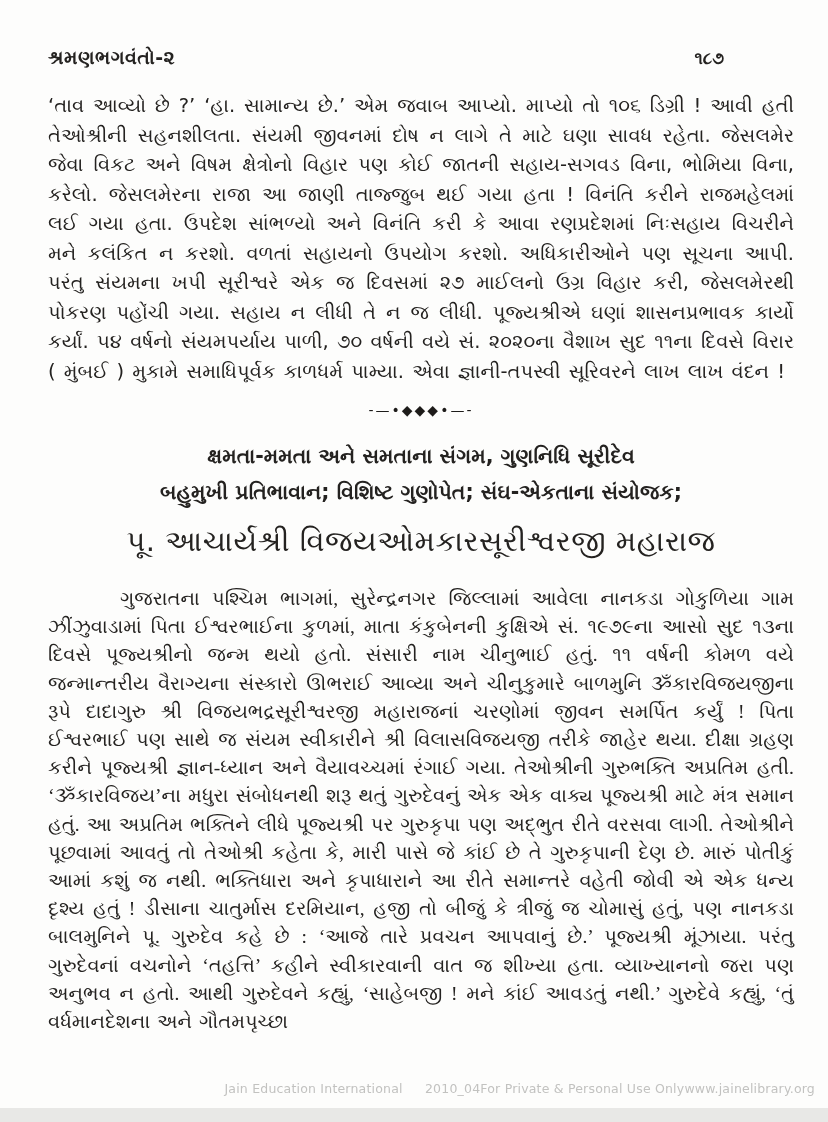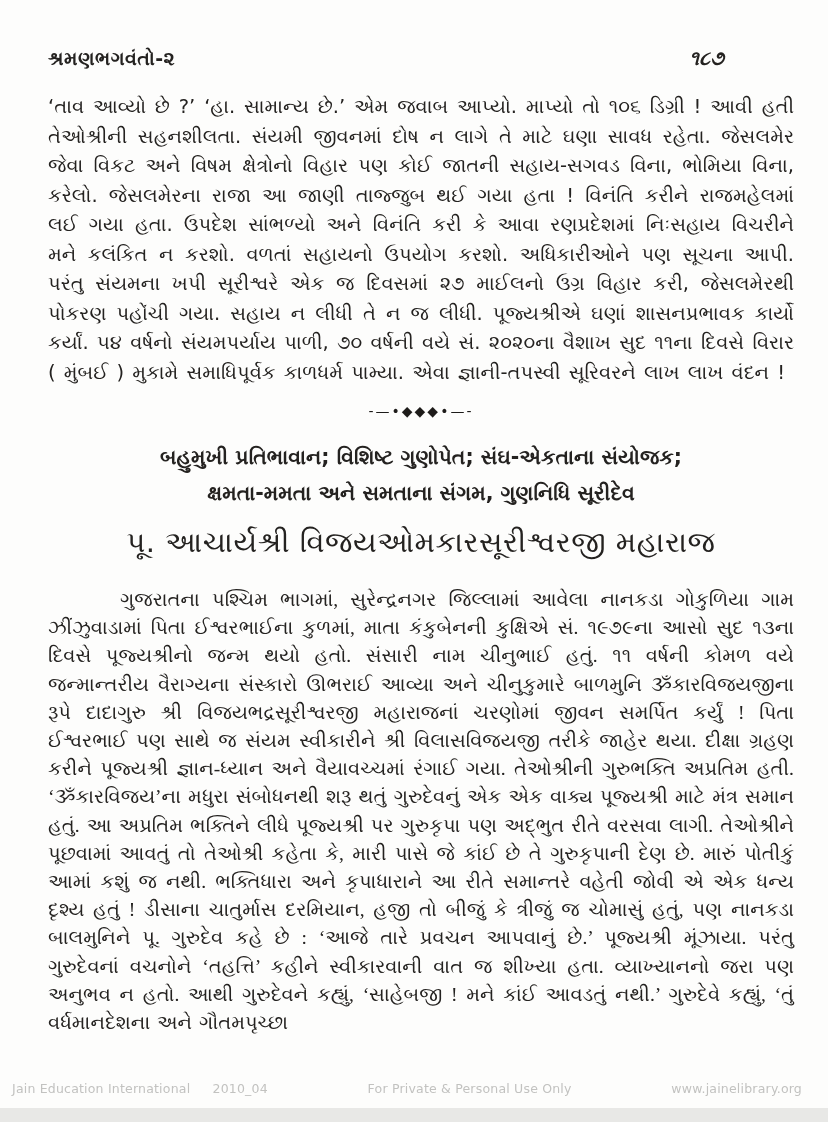--- a/index.html
+++ b/index.html
@@ -24,24 +24,23 @@
     justify-content: space-between;
     align-items: baseline;
     margin-bottom: 22px;
   }
   .book-title {
     font-size: 19px;
     font-weight: bold;
     letter-spacing: 0.5px;
   }
   .page-number {
-    font-size: 20px;
+    font-size: 17px;
     font-weight: bold;
     padding-right: 70px;
-    font-style: italic;
   }
   .body-text {
     font-size: 19.5px;
     line-height: 29.5px;
     text-align: justify;
     margin: 0;
     word-spacing: 2px;
   }
   .body-text.indented {
     text-indent: 72px;
@@ -65,24 +64,24 @@
   .section-title {
     text-align: center;
     font-weight: normal;
     font-size: 29px;
     margin: 14px 0 26px 0;
     letter-spacing: 0.5px;
   }
   .footer {
     position: absolute;
     left: 0;
-    right: 16px;
+    right: 3px;
     bottom: 12px;
     display: flex;
-    justify-content: space-between;
+    justify-content: flex-end;
     align-items: baseline;
     padding: 0 10px 0 12px;
     font-size: 12.5px;
     color: #c2c2c0;
     letter-spacing: 0.2px;
   }
   .footer .code {
     margin-left: 18px;
   }
 </style>
@@ -93,22 +92,22 @@
 
   <div class="header">
     <span class="book-title">શ્રમણભગવંતો-૨</span>
     <span class="page-number">૧૮૭</span>
   </div>
 
   <p class="body-text">‘તાવ આવ્યો છે ?’ ‘હા. સામાન્ય છે.’ એમ જવાબ આપ્યો. માપ્યો તો ૧૦૬ ડિગ્રી ! આવી હતી તેઓશ્રીની સહનશીલતા. સંયમી જીવનમાં દોષ ન લાગે તે માટે ઘણા સાવધ રહેતા. જેસલમેર જેવા વિકટ અને વિષમ ક્ષેત્રોનો વિહાર પણ કોઈ જાતની સહાય-સગવડ વિના, ભોમિયા વિના, કરેલો. જેસલમેરના રાજા આ જાણી તાજ્જુબ થઈ ગયા હતા ! વિનંતિ કરીને રાજમહેલમાં લઈ ગયા હતા. ઉપદેશ સાંભળ્યો અને વિનંતિ કરી કે આવા રણપ્રદેશમાં નિઃસહાય વિચરીને મને કલંકિત ન કરશો. વળતાં સહાયનો ઉપયોગ કરશો. અધિકારીઓને પણ સૂચના આપી. પરંતુ સંયમના ખપી સૂરીશ્વરે એક જ દિવસમાં ૨૭ માઈલનો ઉગ્ર વિહાર કરી, જેસલમેરથી પોકરણ પહોંચી ગયા. સહાય ન લીધી તે ન જ લીધી. પૂજ્યશ્રીએ ઘણાં શાસનપ્રભાવક કાર્યો કર્યાં. ૫૪ વર્ષનો સંયમપર્યાય પાળી, ૭૦ વર્ષની વયે સં. ૨૦૨૦ના વૈશાખ સુદ ૧૧ના દિવસે વિરાર ( મુંબઈ ) મુકામે સમાધિપૂર્વક કાળધર્મ પામ્યા. એવા જ્ઞાની-તપસ્વી સૂરિવરને લાખ લાખ વંદન !</p>
 
   <div class="divider">-—•◆◆◆•—-</div>
 
+  <div class="subtitle">ક્ષમતા-મમતા અને સમતાના સંગમ, ગુણનિધિ સૂરીદેવ</div>
   <div class="subtitle">બહુમુખી પ્રતિભાવાન; વિશિષ્ટ ગુણોપેત; સંઘ-એકતાના સંયોજક;</div>
-  <div class="subtitle">ક્ષમતા-મમતા અને સમતાના સંગમ, ગુણનિધિ સૂરીદેવ</div>
 
   <h1 class="section-title">પૂ. આચાર્યશ્રી વિજયઓમકારસૂરીશ્વરજી મહારાજ</h1>
 
   <p class="body-text indented">ગુજરાતના પશ્ચિમ ભાગમાં, સુરેન્દ્રનગર જિલ્લામાં આવેલા નાનકડા ગોકુળિયા ગામ ઝીંઝુવાડામાં પિતા ઈશ્વરભાઈના કુળમાં, માતા કંકુબેનની કુક્ષિએ સં. ૧૯૭૯ના આસો સુદ ૧૩ના દિવસે પૂજ્યશ્રીનો જન્મ થયો હતો. સંસારી નામ ચીનુભાઈ હતું. ૧૧ વર્ષની કોમળ વયે જન્માન્તરીય વૈરાગ્યના સંસ્કારો ઊભરાઈ આવ્યા અને ચીનુકુમારે બાળમુનિ ૐકારવિજયજીના રૂપે દાદાગુરુ શ્રી વિજયભદ્રસૂરીશ્વરજી મહારાજનાં ચરણોમાં જીવન સમર્પિત કર્યું ! પિતા ઈશ્વરભાઈ પણ સાથે જ સંયમ સ્વીકારીને શ્રી વિલાસવિજયજી તરીકે જાહેર થયા. દીક્ષા ગ્રહણ કરીને પૂજ્યશ્રી જ્ઞાન-ધ્યાન અને વૈયાવચ્ચમાં રંગાઈ ગયા. તેઓશ્રીની ગુરુભક્તિ અપ્રતિમ હતી. ‘ૐકારવિજય’ના મધુરા સંબોધનથી શરૂ થતું ગુરુદેવનું એક એક વાક્ય પૂજ્યશ્રી માટે મંત્ર સમાન હતું. આ અપ્રતિમ ભક્તિને લીધે પૂજ્યશ્રી પર ગુરુકૃપા પણ અદ્ભુત રીતે વરસવા લાગી. તેઓશ્રીને પૂછવામાં આવતું તો તેઓશ્રી કહેતા કે, મારી પાસે જે કાંઈ છે તે ગુરુકૃપાની દેણ છે. મારું પોતીકું આમાં કશું જ નથી. ભક્તિધારા અને કૃપાધારાને આ રીતે સમાન્તરે વહેતી જોવી એ એક ધન્ય દૃશ્ય હતું ! ડીસાના ચાતુર્માસ દરમિયાન, હજી તો બીજું કે ત્રીજું જ ચોમાસું હતું, પણ નાનકડા બાલમુનિને પૂ. ગુરુદેવ કહે છે : ‘આજે તારે પ્રવચન આપવાનું છે.’ પૂજ્યશ્રી મૂંઝાયા. પરંતુ ગુરુદેવનાં વચનોને ‘તહત્તિ’ કહીને સ્વીકારવાની વાત જ શીખ્યા હતા. વ્યાખ્યાનનો જરા પણ અનુભવ ન હતો. આથી ગુરુદેવને કહ્યું, ‘સાહેબજી ! મને કાંઈ આવડતું નથી.’ ગુરુદેવે કહ્યું, ‘તું વર્ધમાનદેશના અને ગૌતમપૃચ્છા</p>
 
   <div class="footer">
     <span>
       <span>Jain Education International</span>
       <span class="code">2010_04</span>
     </span>

